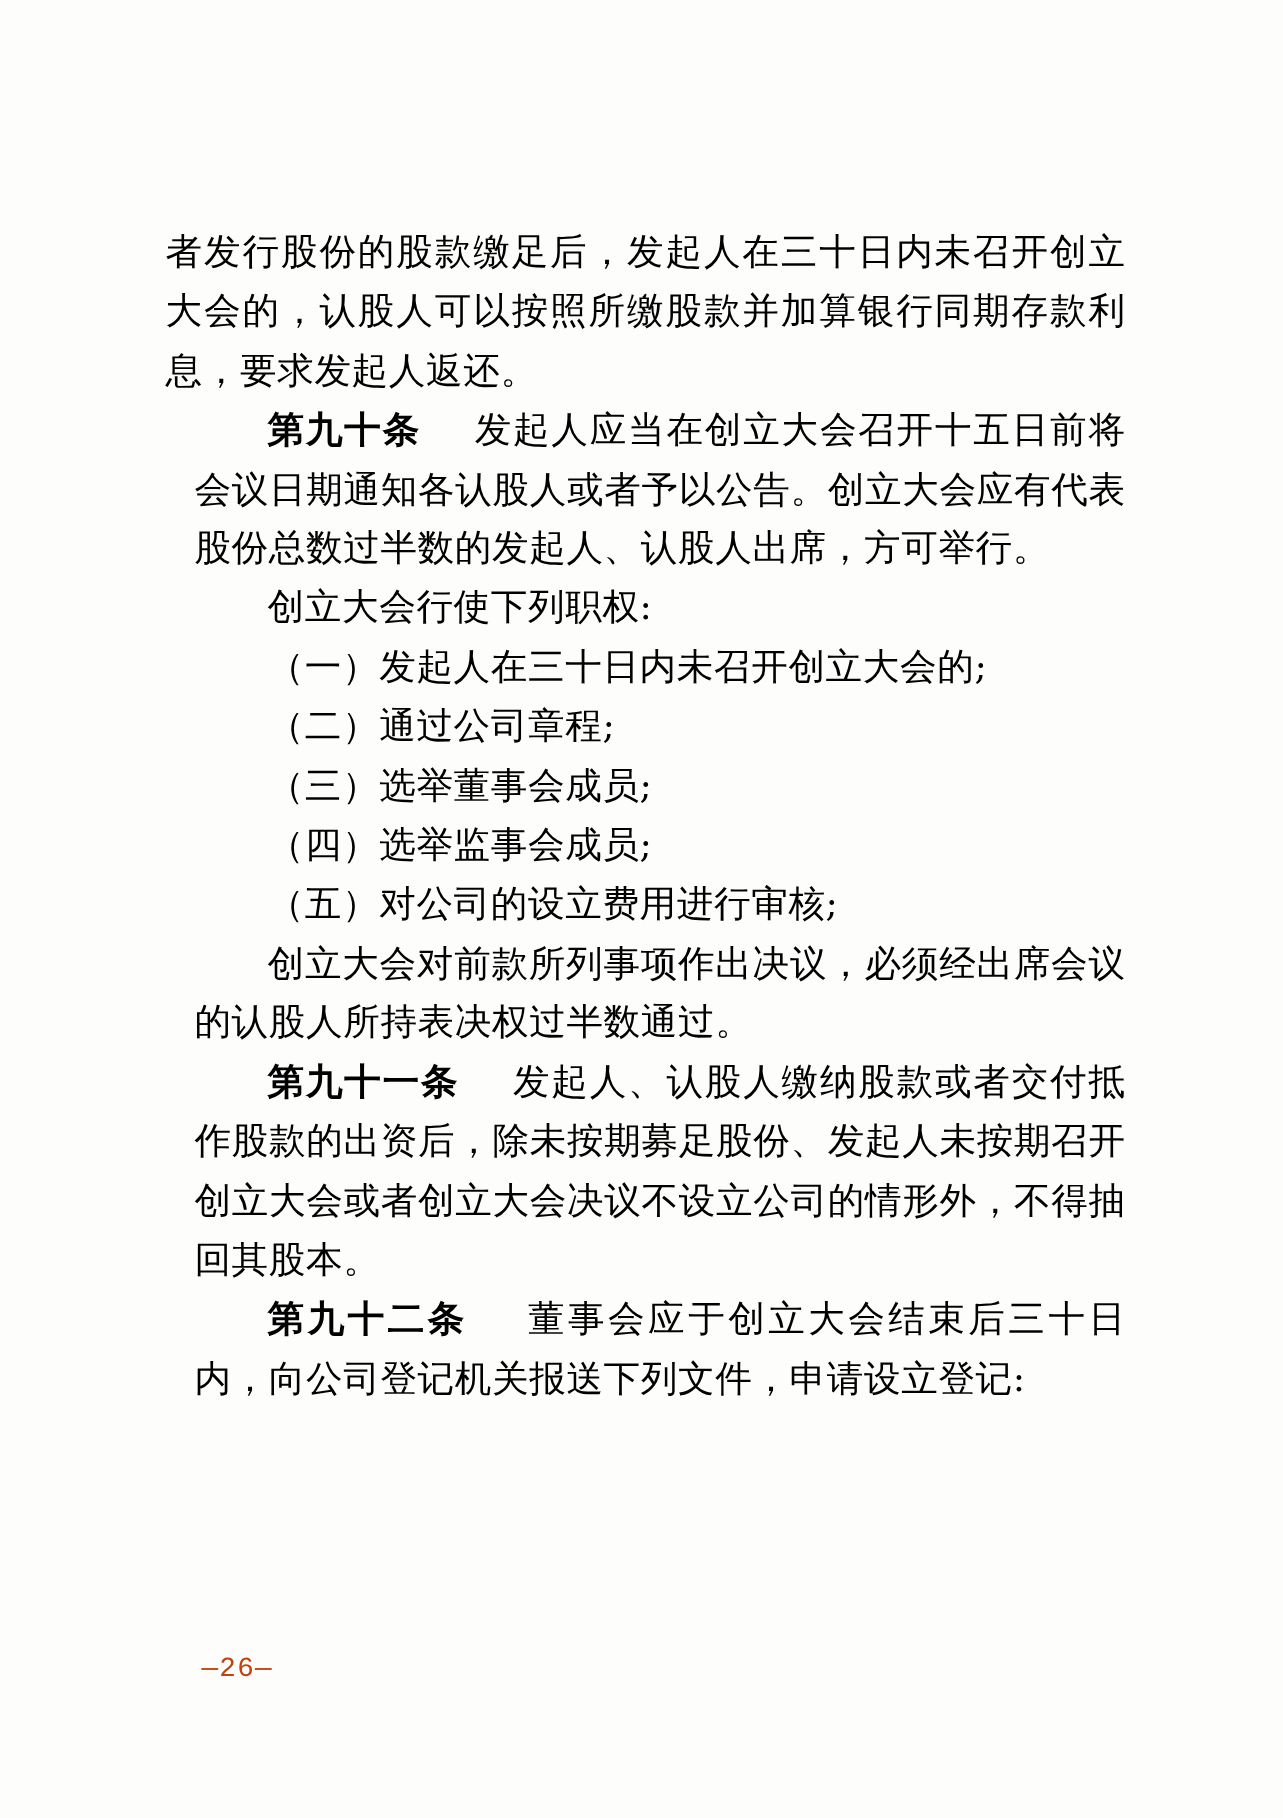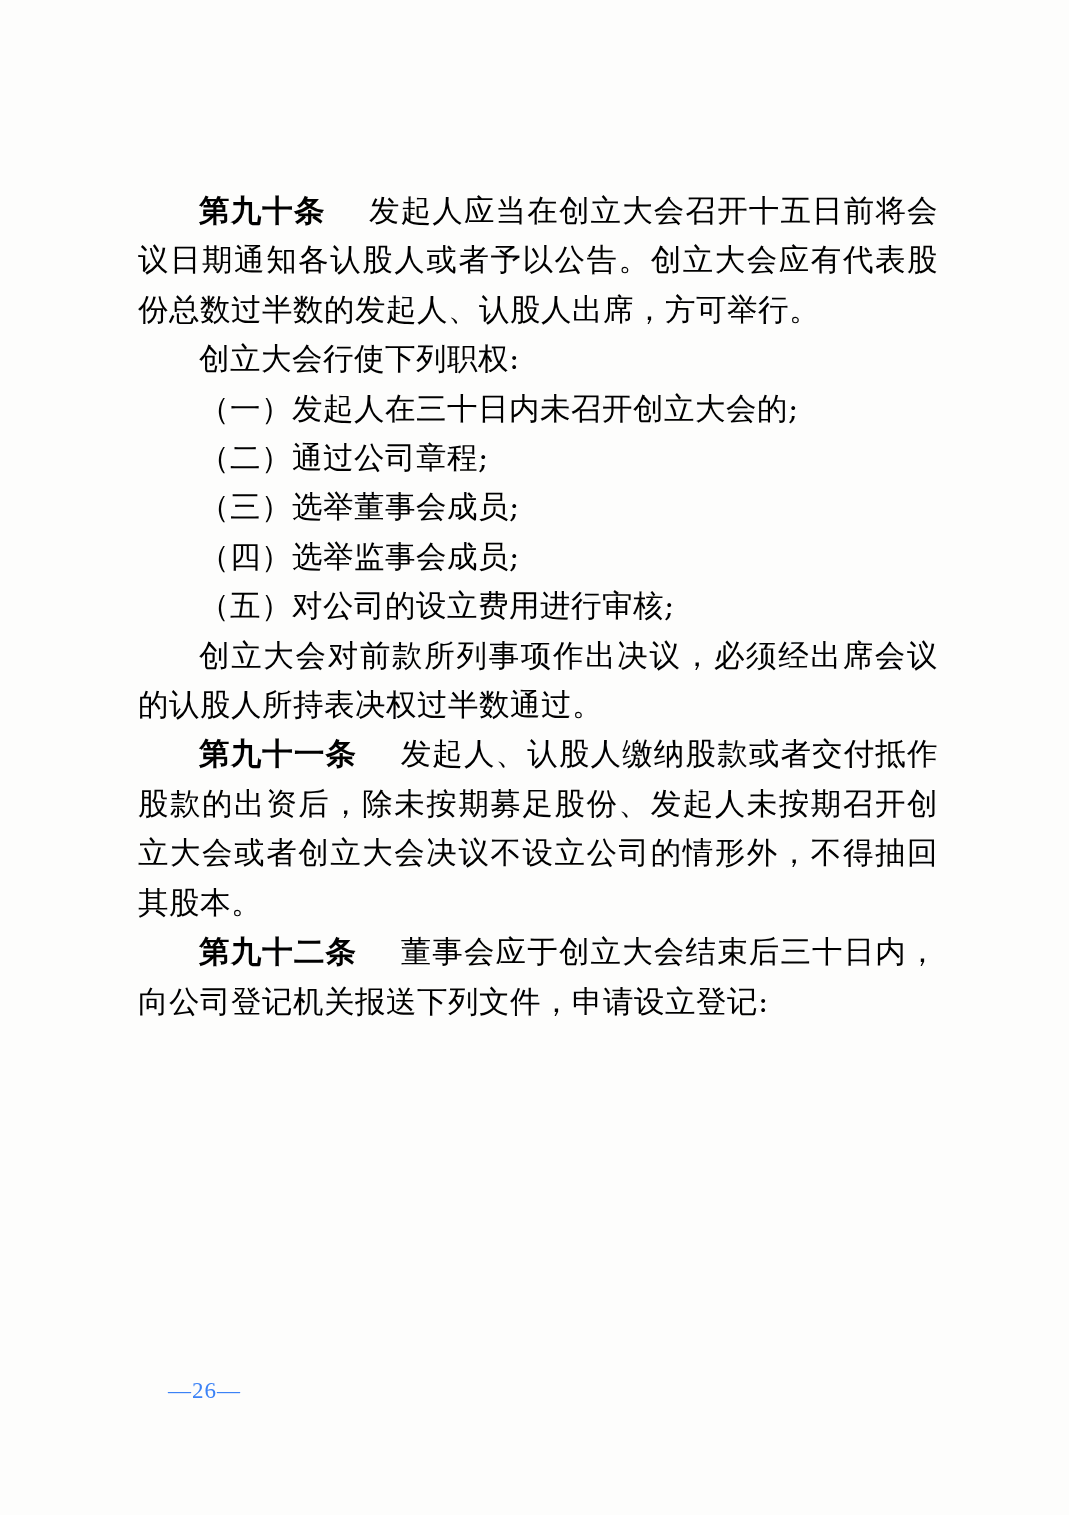--- a/index.html
+++ b/index.html
@@ -29,40 +29,42 @@
     font-size: 30.5px;
     line-height: 1.62;
     letter-spacing: 0.5px;
     text-align: justify;
     text-justify: inter-ideograph;
     margin: 0 0 0 0;
     white-space: normal;
   }
   .indent {
     text-indent: 2em;
+    margin-left: 24px;
   }
   .article-head {
     font-weight: bold;
   }
   .page-number {
     position: absolute;
     left: 168px;
     top: 1378px;
     font-size: 23px;
     letter-spacing: 1px;
-    font-family: Liberation Serif, serif;
-    color: #3b82f6;
+    font-family: Liberation Mono, monospace;
+    color: #c2410c;
   }
 </style>
 </head>
 <body>
 
 <div class="page">
   <div class="content">
 
+    <p class="para"><span>者发行股份的股款缴足后，发起人在三十日内未召开创立大会的，认股人可以按照所缴股款并加算银行同期存款利息，要求发起人返还。</span></p>
 
     <p class="para indent"><span class="article-head">第九十条</span>&nbsp;&nbsp;&nbsp;&nbsp;<span>发起人应当在创立大会召开十五日前将会议日期通知各认股人或者予以公告。创立大会应有代表股份总数过半数的发起人、认股人出席，方可举行。</span></p>
 
     <p class="para indent"><span>创立大会行使下列职权:</span></p>
 
     <p class="para indent"><span>（一）发起人在三十日内未召开创立大会的;</span></p>
 
     <p class="para indent"><span>（二）通过公司章程;</span></p>
 
     <p class="para indent"><span>（三）选举董事会成员;</span></p>

